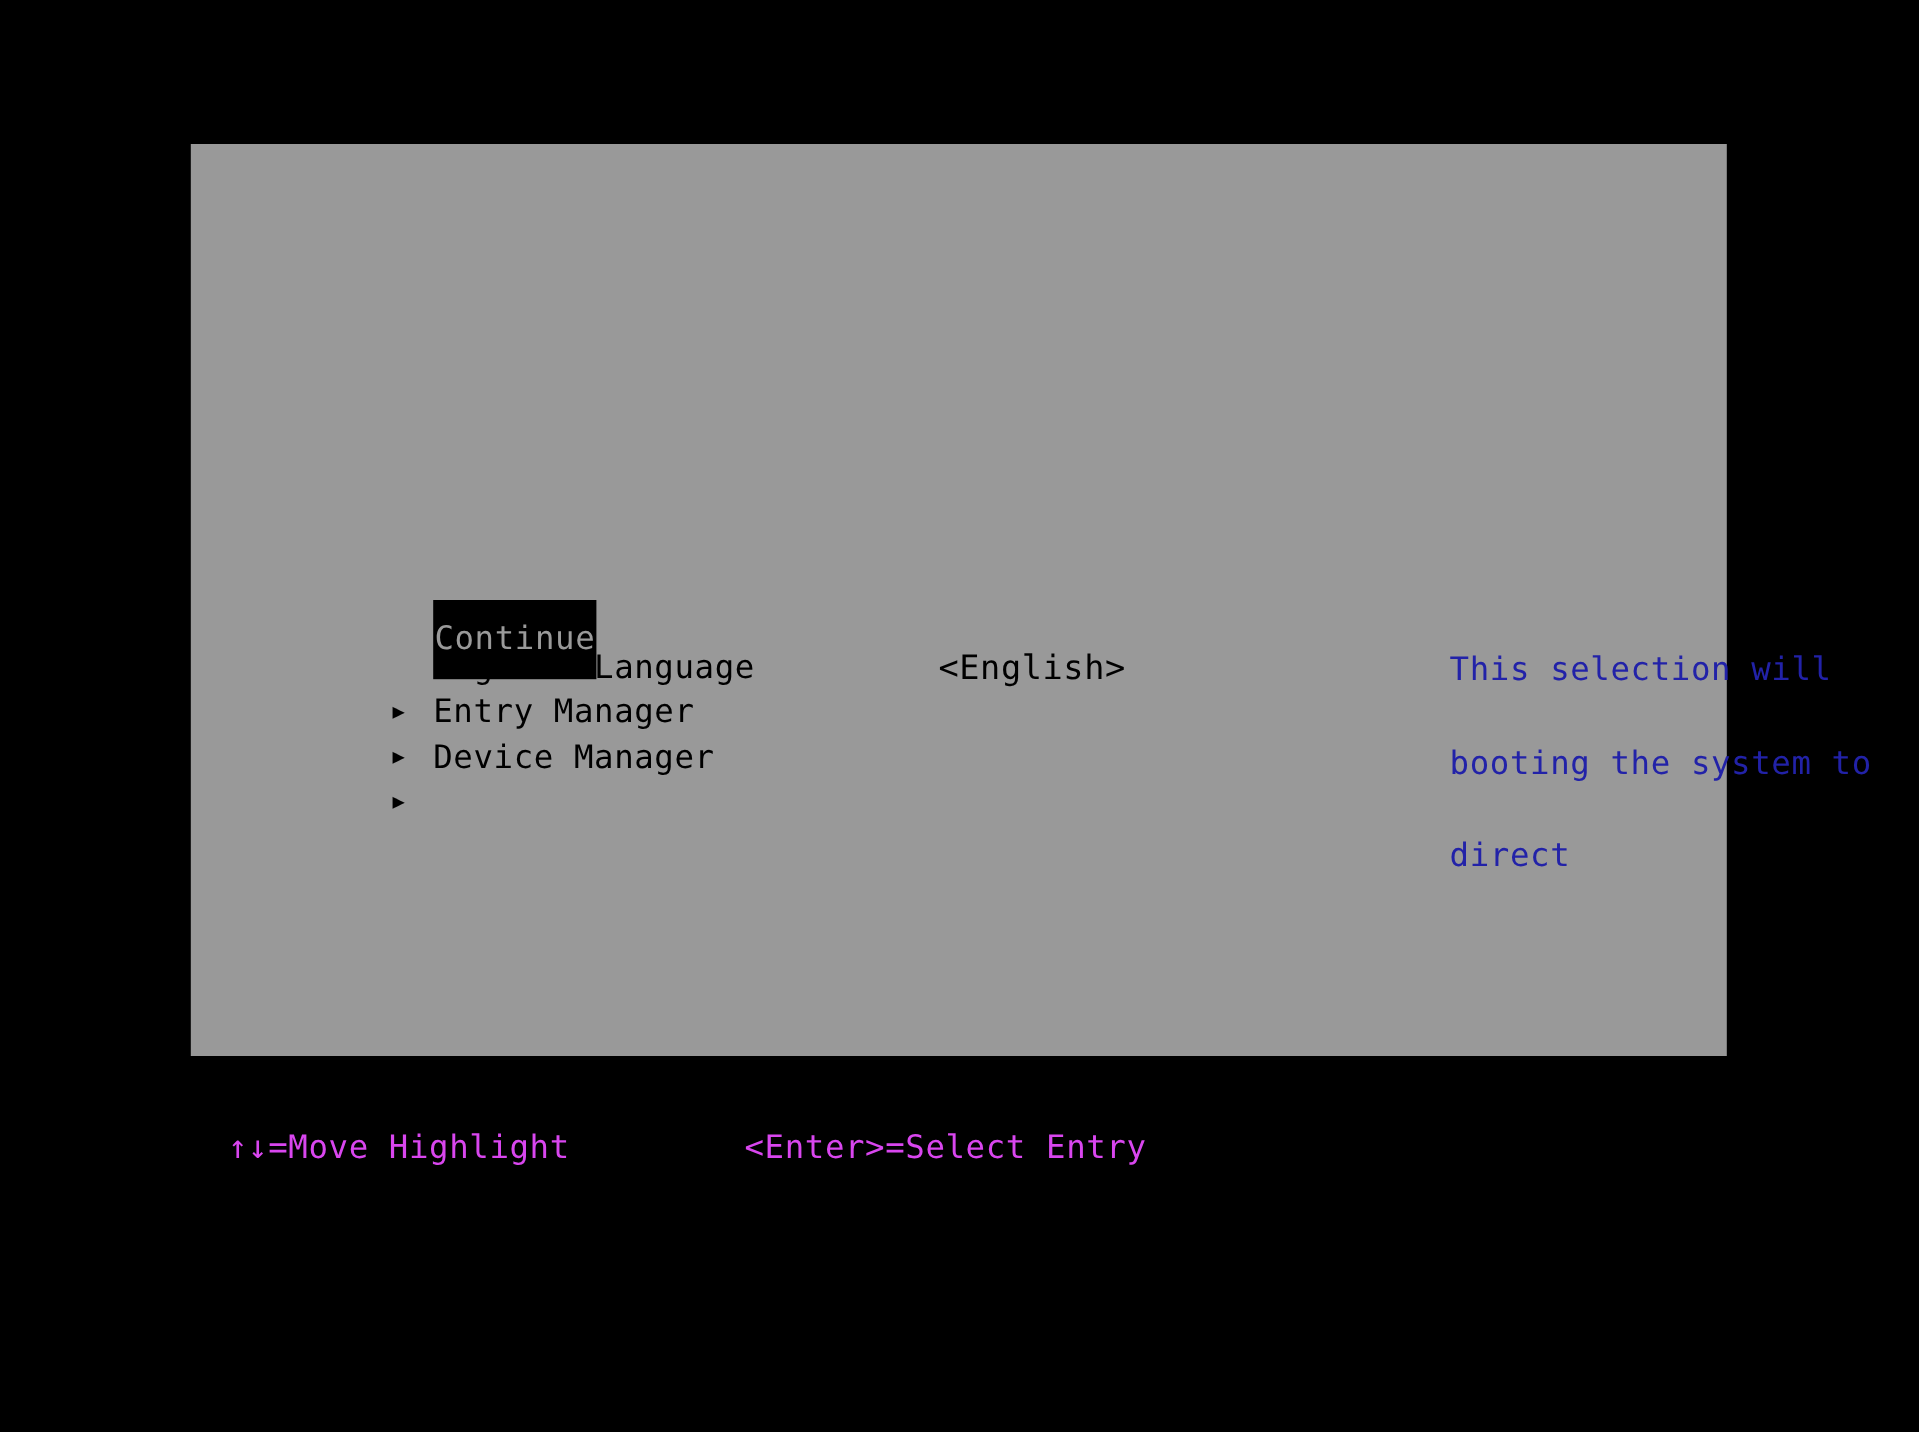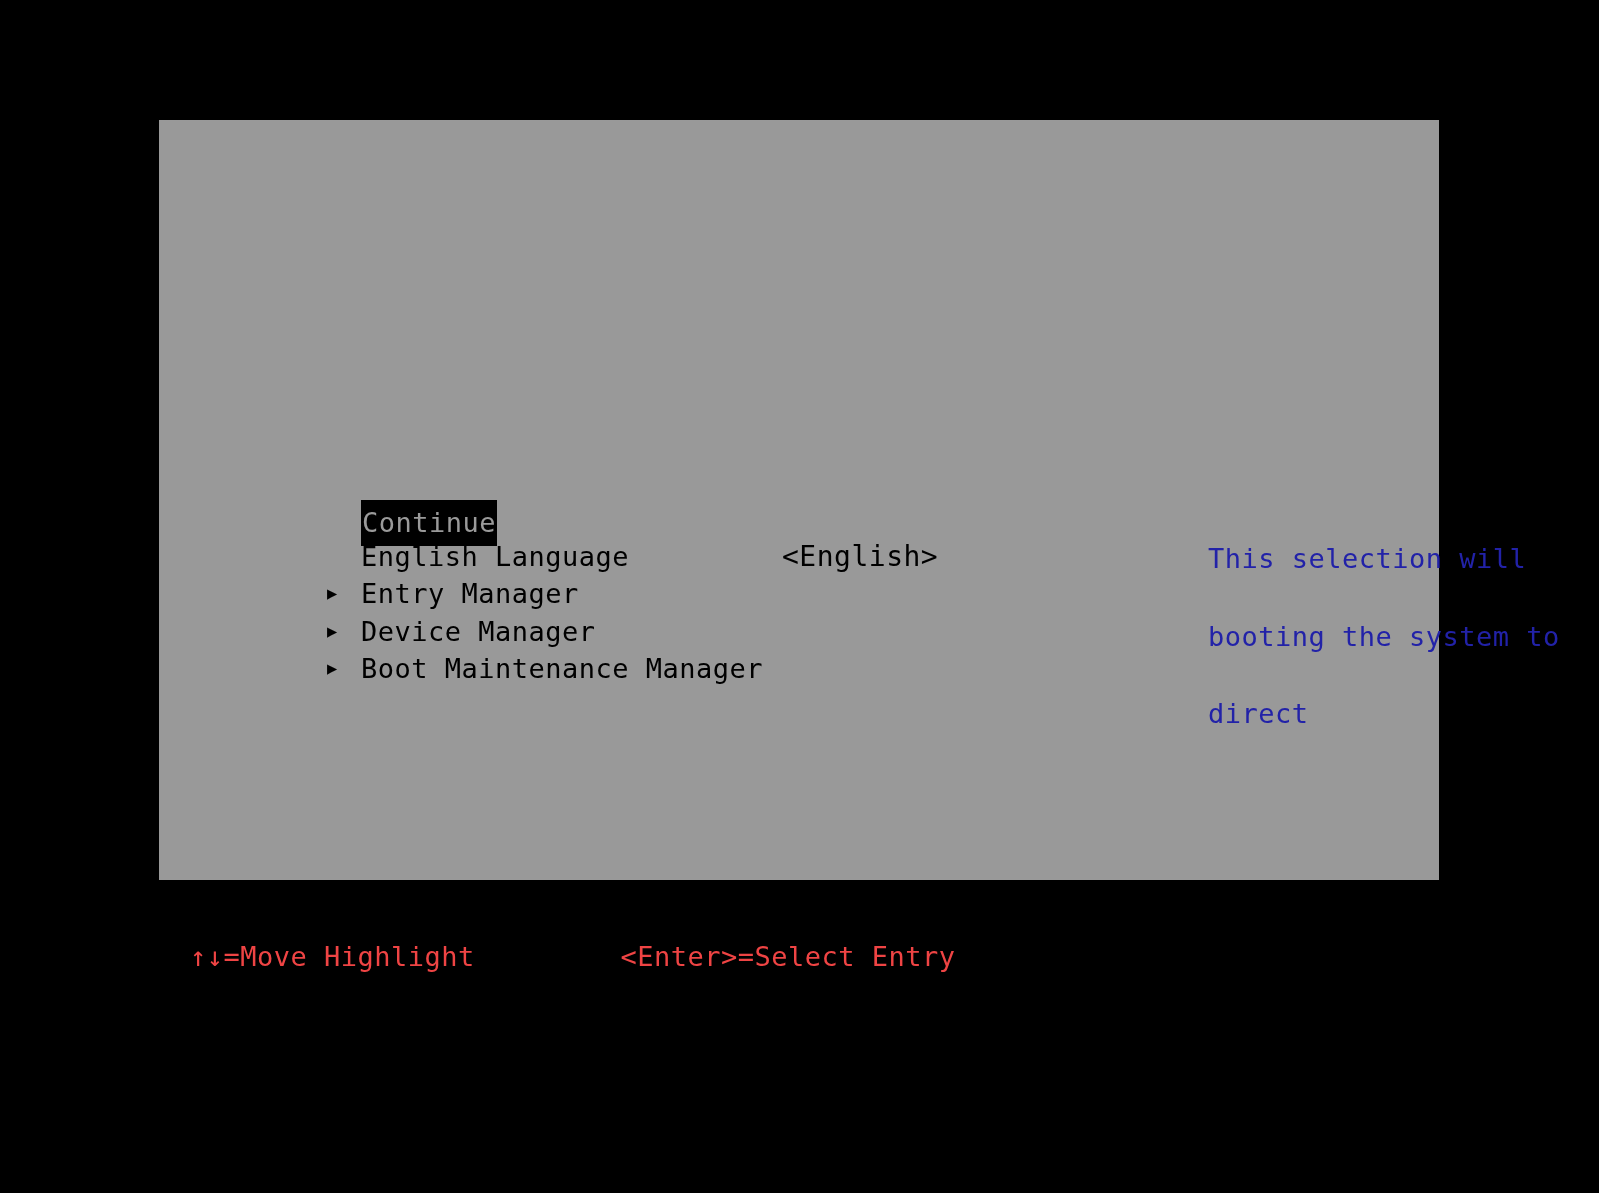--- a/index.html
+++ b/index.html
@@ -51,21 +51,21 @@
     left: 34px;
     top: 0px;
     font-size: 27px;
     letter-spacing: 0.5px;
     color: #000000;
     line-height: 37.5px;
   }
   .menu-row.selected .menu-label {
     background: #000000;
     color: #9a9a9a;
-    padding: 4px 1px;
+    padding: 14px 1px;
   }
   .menu-value {
     position: absolute;
     left: 455px;
     top: 0px;
     font-size: 28px;
     letter-spacing: 0.5px;
     color: #000000;
     line-height: 37.5px;
   }
@@ -85,21 +85,21 @@
     white-space: nowrap;
     margin-top: 40px;
   }
   
   #footer {
     position: absolute;
     left: 190px;
     top: 938px;
     height: 38px;
     line-height: 38px;
-    color: #ef4444;
+    color: #d946ef;
     font-size: 27px;
     letter-spacing: 0.5px;
     white-space: nowrap;
     text-align: center;
   }
   .footer-hint { display: inline-block; }
   .footer-gap { display: inline-block; width: 112px; }
 </style>
 </head>
 <body>
@@ -129,21 +129,20 @@
       </div>
 
       <div class="menu-row">
         <span class="arrow-cell">▶</span>
         <span class="menu-label">Device Manager</span>
         <span class="menu-value"></span>
       </div>
 
       <div class="menu-row">
         <span class="arrow-cell">▶</span>
-        <span class="menu-label">Boot Maintenance Manager</span>
         <span class="menu-value"></span>
       </div>
 
     </div>
 
     <div id="help">
       <div class="help-line">This selection will</div>
       <div class="help-line">booting the system to</div>
       <div class="help-line">direct</div>
     </div>

